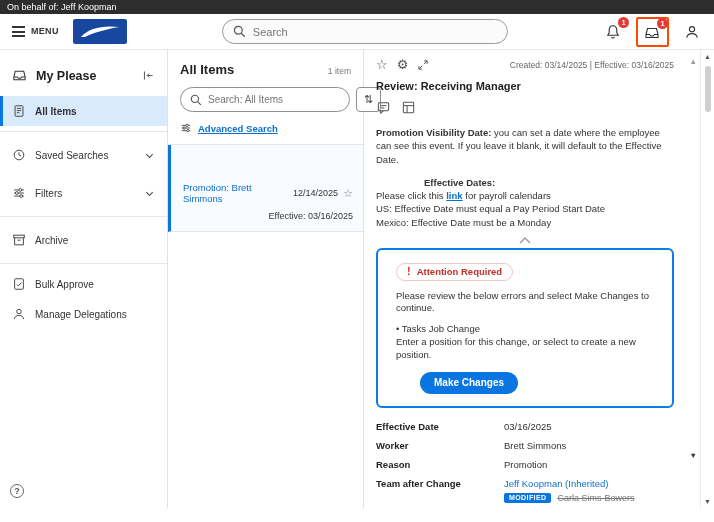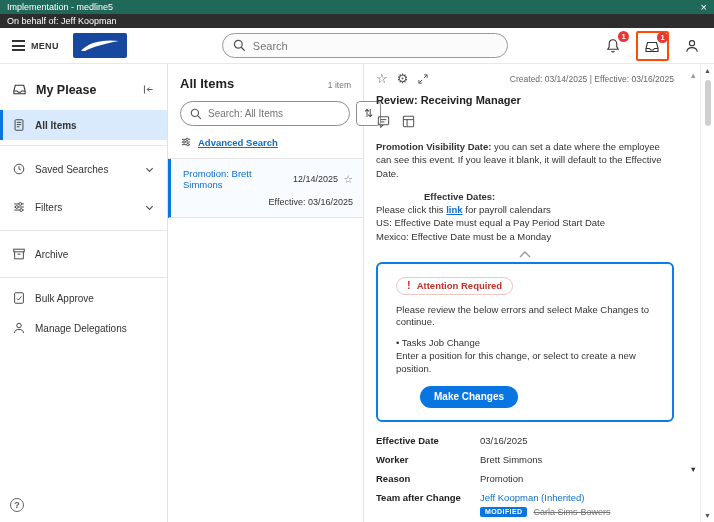--- a/index.html
+++ b/index.html
@@ -6,21 +6,21 @@
   html,body { width:714px; height:522px; overflow:hidden; }
   body { font-family:"Liberation Sans", sans-serif; background:#fff; color:#333; }
 
   
   .impl-bar { height:14px; background:#20685a; color:#fff; display:flex; align-items:center; justify-content:space-between; padding:0 7px; font-size:9px; }
   .impl-close { font-size:11px; line-height:1; cursor:pointer; }
   .behalf-bar { height:14px; background:#2d2d2d; color:#fff; display:flex; align-items:center; padding:0 7px; font-size:9px; }
 
   
   .topbar { height:36px; display:flex; align-items:center; padding:0 12px; gap:8px; border-bottom:1px solid #e8e8e8; background:#fff; }
-  .menu-btn { display:flex; align-items:center; gap:6px; cursor:pointer; }
+  .menu-btn { display:flex; gap:6px; cursor:pointer; }
   .hamburger { display:flex; flex-direction:column; gap:2.5px; }
   .hamburger i { display:block; width:13px; height:2px; background:#333; }
   .menu-label { font-size:9px; font-weight:bold; letter-spacing:.3px; color:#333; }
   .logo { width:54px; height:25px; background:#17479e; border-radius:2px; display:flex; align-items:center; justify-content:center; margin-left:6px; cursor:pointer; }
   .search-zone { flex:1; display:flex; justify-content:center; }
   .search-pill { width:286px; height:25px; background:#fbfbfb; border:1px solid #9b9b9b; border-radius:13px; display:flex; align-items:center; padding:0 10px; gap:7px; }
   .search-pill input { border:none; outline:none; background:transparent; font-size:11px; flex:1; color:#333; }
   .header-icons { display:flex; align-items:center; gap:13px; }
   .hicon { position:relative; width:20px; height:20px; display:flex; align-items:center; justify-content:center; cursor:pointer; }
   .badge { position:absolute; top:-5px; right:-6px; background:#e53935; color:#fff; font-size:7.5px; font-weight:bold; min-width:11px; height:11px; border-radius:6px; display:flex; align-items:center; justify-content:center; padding:0 2px; }
@@ -47,21 +47,21 @@
   .lp-title { font-size:13px; font-weight:bold; color:#222; }
   .lp-count { font-size:8.5px; color:#777; }
   .lp-search-row { display:flex; gap:6px; padding:0 12px 8px; }
   .lp-search { flex:1; height:25px; border:1px solid #8f8f8f; border-radius:13px; display:flex; align-items:center; gap:6px; padding:0 9px; background:#fff; }
   .lp-search input { border:none; outline:none; background:transparent; font-size:10px; flex:1; color:#333; min-width:0; }
   .sort-btn { width:25px; height:25px; border:1px solid #8f8f8f; border-radius:4px; display:flex; align-items:center; justify-content:center; font-size:11px; color:#444; cursor:pointer; background:#fff; flex-shrink:0; }
   .adv-row { display:flex; align-items:center; gap:6px; padding:2px 12px 10px; }
   .adv-link { font-size:9.5px; font-weight:bold; color:#0b6fce; text-decoration:underline; cursor:pointer; }
   .lp-divider { height:1px; background:#e7e7e7; }
   .lp-item { padding:9px 10px 10px 12px; border-left:3px solid #0875e1; background:#f8fbff; border-bottom:1px solid #e7e7e7; cursor:pointer; }
-  .lp-item-top { display:flex; align-items:center; gap:5px; }
+  .lp-item-top { display:flex; align-items:center; gap:5px;margin-top:28px; }
   .lp-item-title { flex:1; font-size:9.5px; color:#0b6fce; }
   .lp-item-date { font-size:9px; color:#333; }
   .lp-item-star { font-size:11px; color:#888; line-height:1; cursor:pointer; }
   .lp-item-eff { font-size:9px; color:#333; margin-top:7px;text-align:right; }
 
   
   .detail-panel { flex:1; position:relative; padding:8px 26px 0 12px; min-width:0; }
   .dt-toolbar { display:flex; align-items:center; gap:9px; }
   .tool { font-size:13px; color:#555; cursor:pointer; line-height:1; }
   .dt-meta { margin-left:auto; font-size:8.5px; color:#666; }
@@ -77,45 +77,41 @@
   .collapse-chevron { display:flex; justify-content:center; margin:7px 0 3px; color:#999; cursor:pointer; }
   .attn { border:2px solid #0c7ce6; border-radius:6px; padding:11px 18px 12px; margin-top:2px; max-width:300px; }
   .attn-chip { display:inline-flex; align-items:center; gap:6px; border:1px solid #eec7c4; border-radius:12px; padding:2.5px 10px; color:#c03028; font-size:9.5px; font-weight:bold; }
   .attn-excl { color:#d93025; font-weight:bold; font-size:11px; line-height:1; }
   .attn p { font-size:9.5px; color:#333; line-height:1.35; }
   .attn-instr { margin-top:9px; }
   .attn-bullet { margin-top:8px; }
   .make-changes { display:block; margin:10px 0 0 24px; background:#0875e1; color:#fff; border:none; border-radius:13px; padding:5.5px 14px; font-size:10px; font-weight:bold; font-family:inherit; cursor:pointer; }
   .fields { margin-top:13px; }
   .frow { display:flex; margin-bottom:8px; font-size:9.5px; align-items:flex-start; }
-  .flabel { width:104px; font-weight:bold; color:#222; flex-shrink:0; }
+  .flabel { width:128px; font-weight:bold; color:#222; flex-shrink:0; }
   .fvalue { color:#333; }
   .modrow { display:flex; align-items:center; gap:6px; margin-top:4px; }
   .modbadge { background:#0875e1; color:#fff; font-size:7px; font-weight:bold; padding:1.5px 5px; border-radius:2px; letter-spacing:.4px; }
   .strike { color:#777; text-decoration:line-through; font-size:9px; }
   .inner-sb { position:absolute; right:3px; top:7px; bottom:48px; display:flex; flex-direction:column; justify-content:space-between; align-items:center; color:#999; font-size:7.5px; }
   .inner-sb span { cursor:pointer; }
   .inner-sb .down { color:#333; }
 
   
   .outer-sb { width:14px; border-left:1px solid #ececec; display:flex; flex-direction:column; align-items:center; justify-content:space-between; padding:3px 0; color:#555; font-size:7px; position:relative; flex-shrink:0; }
   .outer-sb span { cursor:pointer; }
   .outer-thumb { position:absolute; top:16px; left:4px; width:6px; height:46px; background:#cfcfcf; border-radius:3px; }
 
   svg { display:block; }
 </style>
 </head>
 <body>
 
 <div>
 
-  <div class="impl-bar">
-    <span>Implementation - medline5</span>
-    <span class="impl-close">×</span>
-  </div>
 
   <div class="behalf-bar">
     <span>On behalf of: Jeff Koopman</span>
   </div>
 
   <header class="topbar">
     <div class="menu-btn">
       <span class="hamburger">
           <i></i>
           <i></i>

